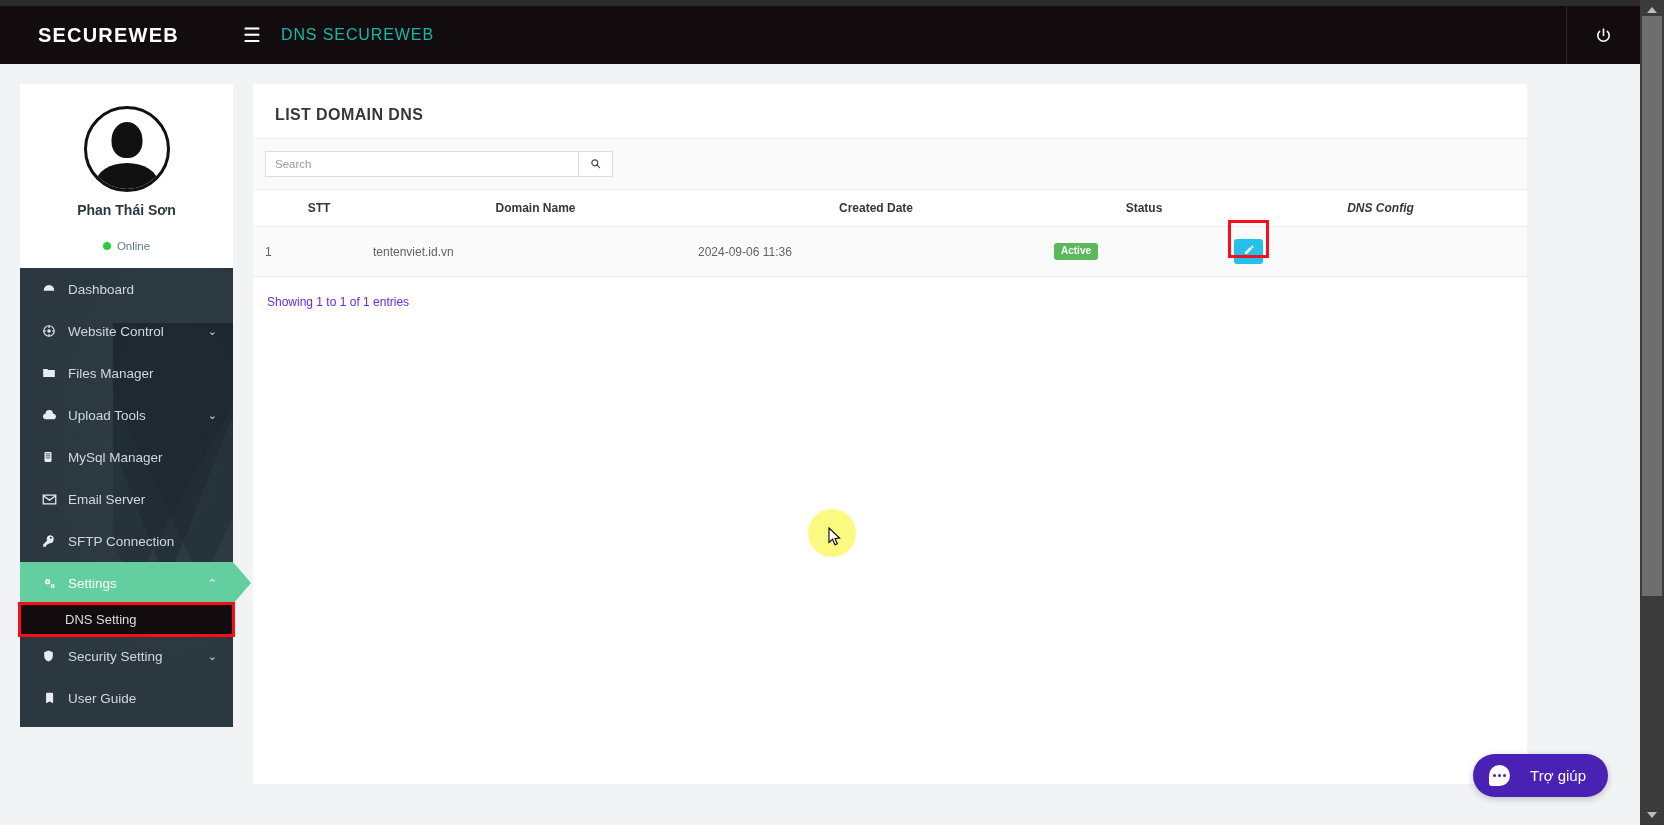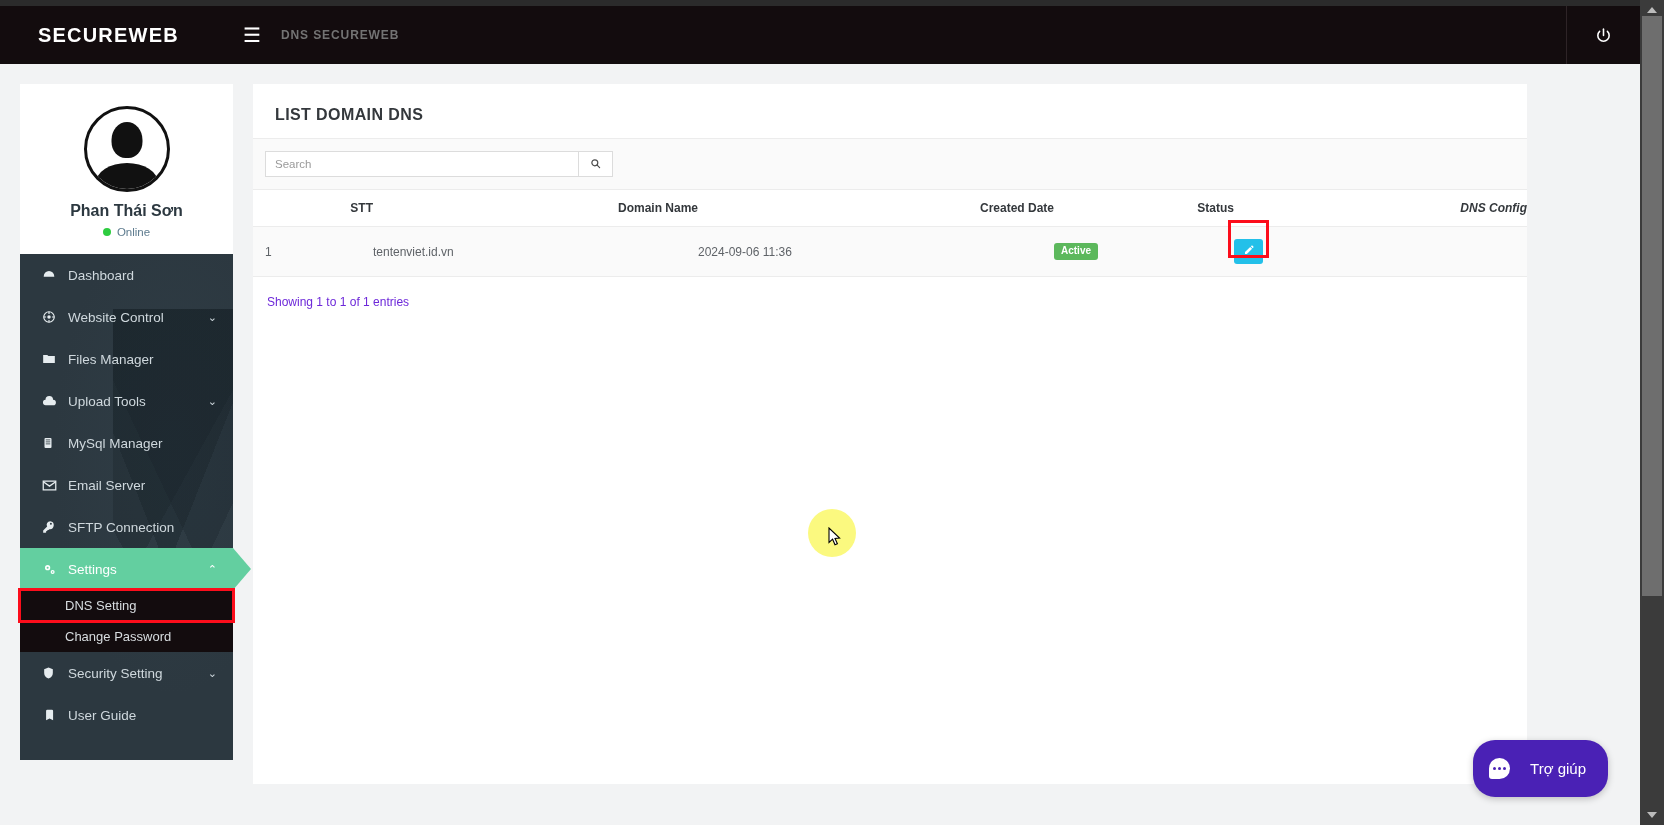--- a/index.html
+++ b/index.html
@@ -48,23 +48,23 @@
     gap: 20px;
     margin-left: 10px;
   }
   .hamburger {
     color: #ffffff;
     font-size: 20px;
     line-height: 1;
     cursor: pointer;
   }
   .nav-title {
-    color: #737373;
-    font-size: 12px;
-    font-weight: bold;
+    color: #14b8a6;
+    font-size: 16px;
+    font-weight: normal;
     letter-spacing: 0.9px;
   }
   .nav-right {
     margin-left: auto;
     height: 58px;
     display: flex;
     align-items: center;
     border-left: 1px solid #2e2427;
     padding: 0 28px;
   }
@@ -122,24 +122,24 @@
   }
   .avatar .body {
     position: absolute;
     bottom: -14px; left: 50%;
     transform: translateX(-50%);
     width: 62px; height: 40px;
     border-radius: 50% 50% 0 0;
     background: #111111;
   }
   .profile-name {
-    font-size: 16px;
+    font-size: 14px;
     font-weight: bold;
     color: #2c3840;
-    margin-bottom: 6px;
+    margin-bottom: 22px;
   }
   .profile-status {
     font-size: 11.5px;
     color: #5d7b8e;
     display: flex;
     align-items: center;
     justify-content: center;
     gap: 6px;
   }
   .dot-online {
@@ -147,21 +147,21 @@
     border-radius: 50%;
     background: #2ecc40;
     display: inline-block;
   }
 
   .menu {
     background:
       linear-gradient(rgba(44,56,64,0.88), rgba(44,56,64,0.88)),
       radial-gradient(ellipse at 72% 40%, #47606f 0%, #2c3840 55%),
       #2c3840;
-    padding-bottom: 24px;
+    padding-bottom: 8px;
     position: relative;
   }
   
   .menu::before {
     content: "";
     position: absolute;
     right: 0; top: 55px;
     width: 120px; height: 260px;
     pointer-events: none;
     background:
@@ -278,21 +278,21 @@
     cursor: pointer;
     padding: 0;
   }
   .search-btn svg { width: 11px; height: 11px; color: #4c4c4c; }
 
   table.dns-table {
     width: 100%;
     border-collapse: collapse;
   }
   table.dns-table th {
-    text-align: right;
+    text-align: center;
     font-size: 12px;
     font-weight: bold;
     color: #34383c;
     padding: 11px 0 11px 0;
     border-bottom: 1px solid #ececec;
   }
   table.dns-table td {
     font-size: 12px;
     color: #5f6368;
     padding: 12px 0;
@@ -340,21 +340,21 @@
   .entries-info {
     font-size: 12px;
     color: #6d28d9;
     padding: 18px 0 0 14px;
   }
 
   
   .chat-widget {
     position: absolute;
     right: 32px; bottom: 28px;
-    height: 57px;
+    height: 43px;
     background: #4a21b5;
     border-radius: 22px;
     display: flex;
     align-items: center;
     gap: 20px;
     padding: 0 22px 0 16px;
     cursor: pointer;
     box-shadow: 0 2px 7px rgba(0,0,0,0.22);
   }
   .chat-bubble-icon {
@@ -554,23 +554,20 @@
                 <circle cx="17" cy="16" r="1.2" fill="#63cfa0"></circle>
               </svg>
           </span>
           <span class="mi-label">Settings</span>
           <span class="caret">⌃</span>
         </div>
 
         <div class="submenu">
           <div class="submenu-item highlighted">
             <span>DNS Setting</span>
-          </div>
-          <div class="submenu-item">
-            <span>Change Password</span>
           </div>
         </div>
 
         <div class="menu-item">
           <span class="mi-icon">
             <svg viewBox="0 0 24 24" width="13" height="14" fill="currentColor">
                 <path d="M12 2l8 3v7c0 5-3.4 8.6-8 10-4.6-1.4-8-5-8-10V5z"></path>
               </svg>
           </span>
           <span class="mi-label">Security Setting</span>

